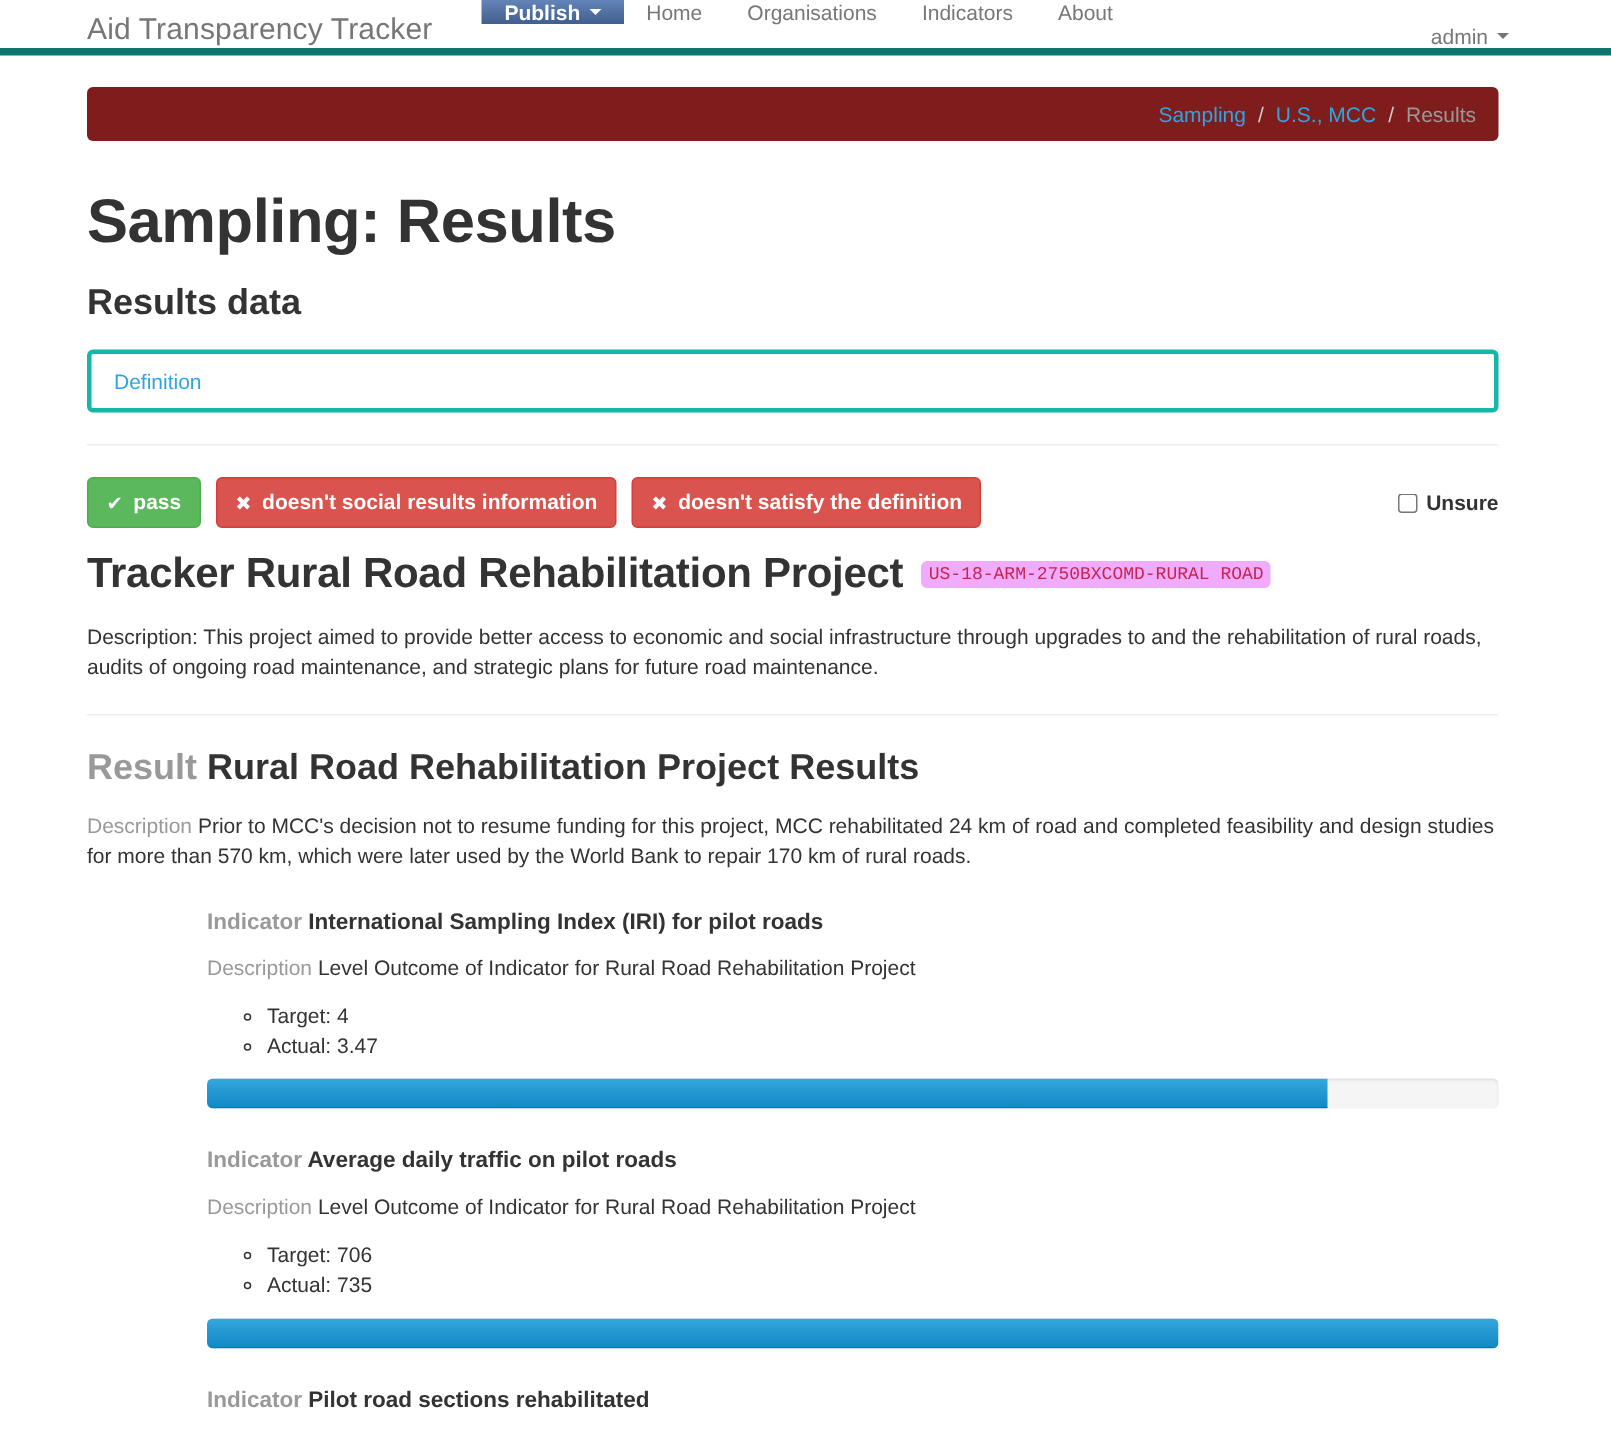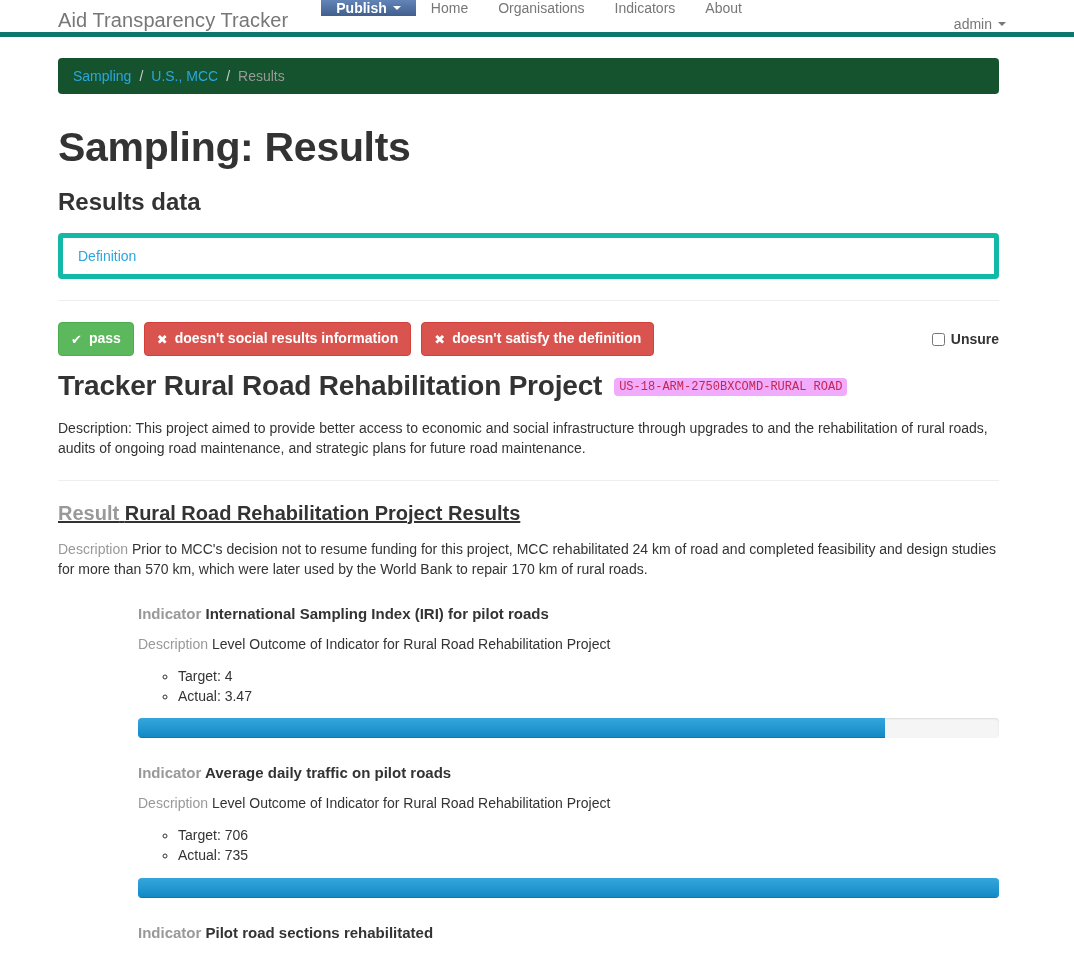--- a/index.html
+++ b/index.html
@@ -89,29 +89,30 @@
   .container {
     width: 941px;
     margin: 0 auto;
     padding: 0;
     margin-left: 58px;
   }
 
   
   .breadcrumb {
     margin-top: 21px;
-    background: #14532d;
+    background: #7f1d1d;
     border-radius: 4px;
     padding: 8px 15px;
     font-size: 14px;
     line-height: 20px;
     list-style: none;
     display: flex;
     align-items: center;
     margin-bottom: 0;
+    justify-content: flex-end;
   }
   .breadcrumb a { color: #2ba6e0; text-decoration: none; }
   .breadcrumb .sep { color: #cccccc; padding: 0 8px; }
   .breadcrumb .current { color: #999999; }
 
   
   h1.page-title {
     font-size: 41px;
     font-weight: bold;
     line-height: 1.1;
@@ -122,21 +123,21 @@
   h2.section-title {
     font-size: 24px;
     font-weight: bold;
     margin: 18px 0 0 0;
     color: #333333;
   }
 
   
   .panel {
     margin-top: 17px;
-    border: 5px solid #14b8a6;
+    border: 3px solid #14b8a6;
     border-radius: 4px;
     background: #ffffff;
     box-shadow: 0 1px 1px rgba(0,0,0,.04);
   }
   .panel-heading {
     padding: 10px 15px;
     font-size: 14px;
   }
   .panel-heading a {
     color: #2ba6e0;
@@ -230,25 +231,24 @@
     font-size: 14px;
     line-height: 1.45;
     margin: 16px 0 0 0;
     color: #333333;
     max-width: 941px;
   }
 
   
   .result-block { margin-top: 0; }
   h3.result-title {
-    font-size: 20px;
-    font-weight: bold;
-    margin: 0;
-    color: #333333;
-    text-decoration: underline;
+    font-size: 24px;
+    font-weight: bold;
+    margin: 0;
+    color: #333333;
   }
   h3.result-title .muted-label {
     color: #999999;
     font-weight: bold;
   }
   p.result-desc {
     font-size: 14px;
     line-height: 1.45;
     margin: 14px 0 0 0;
     color: #333333;

